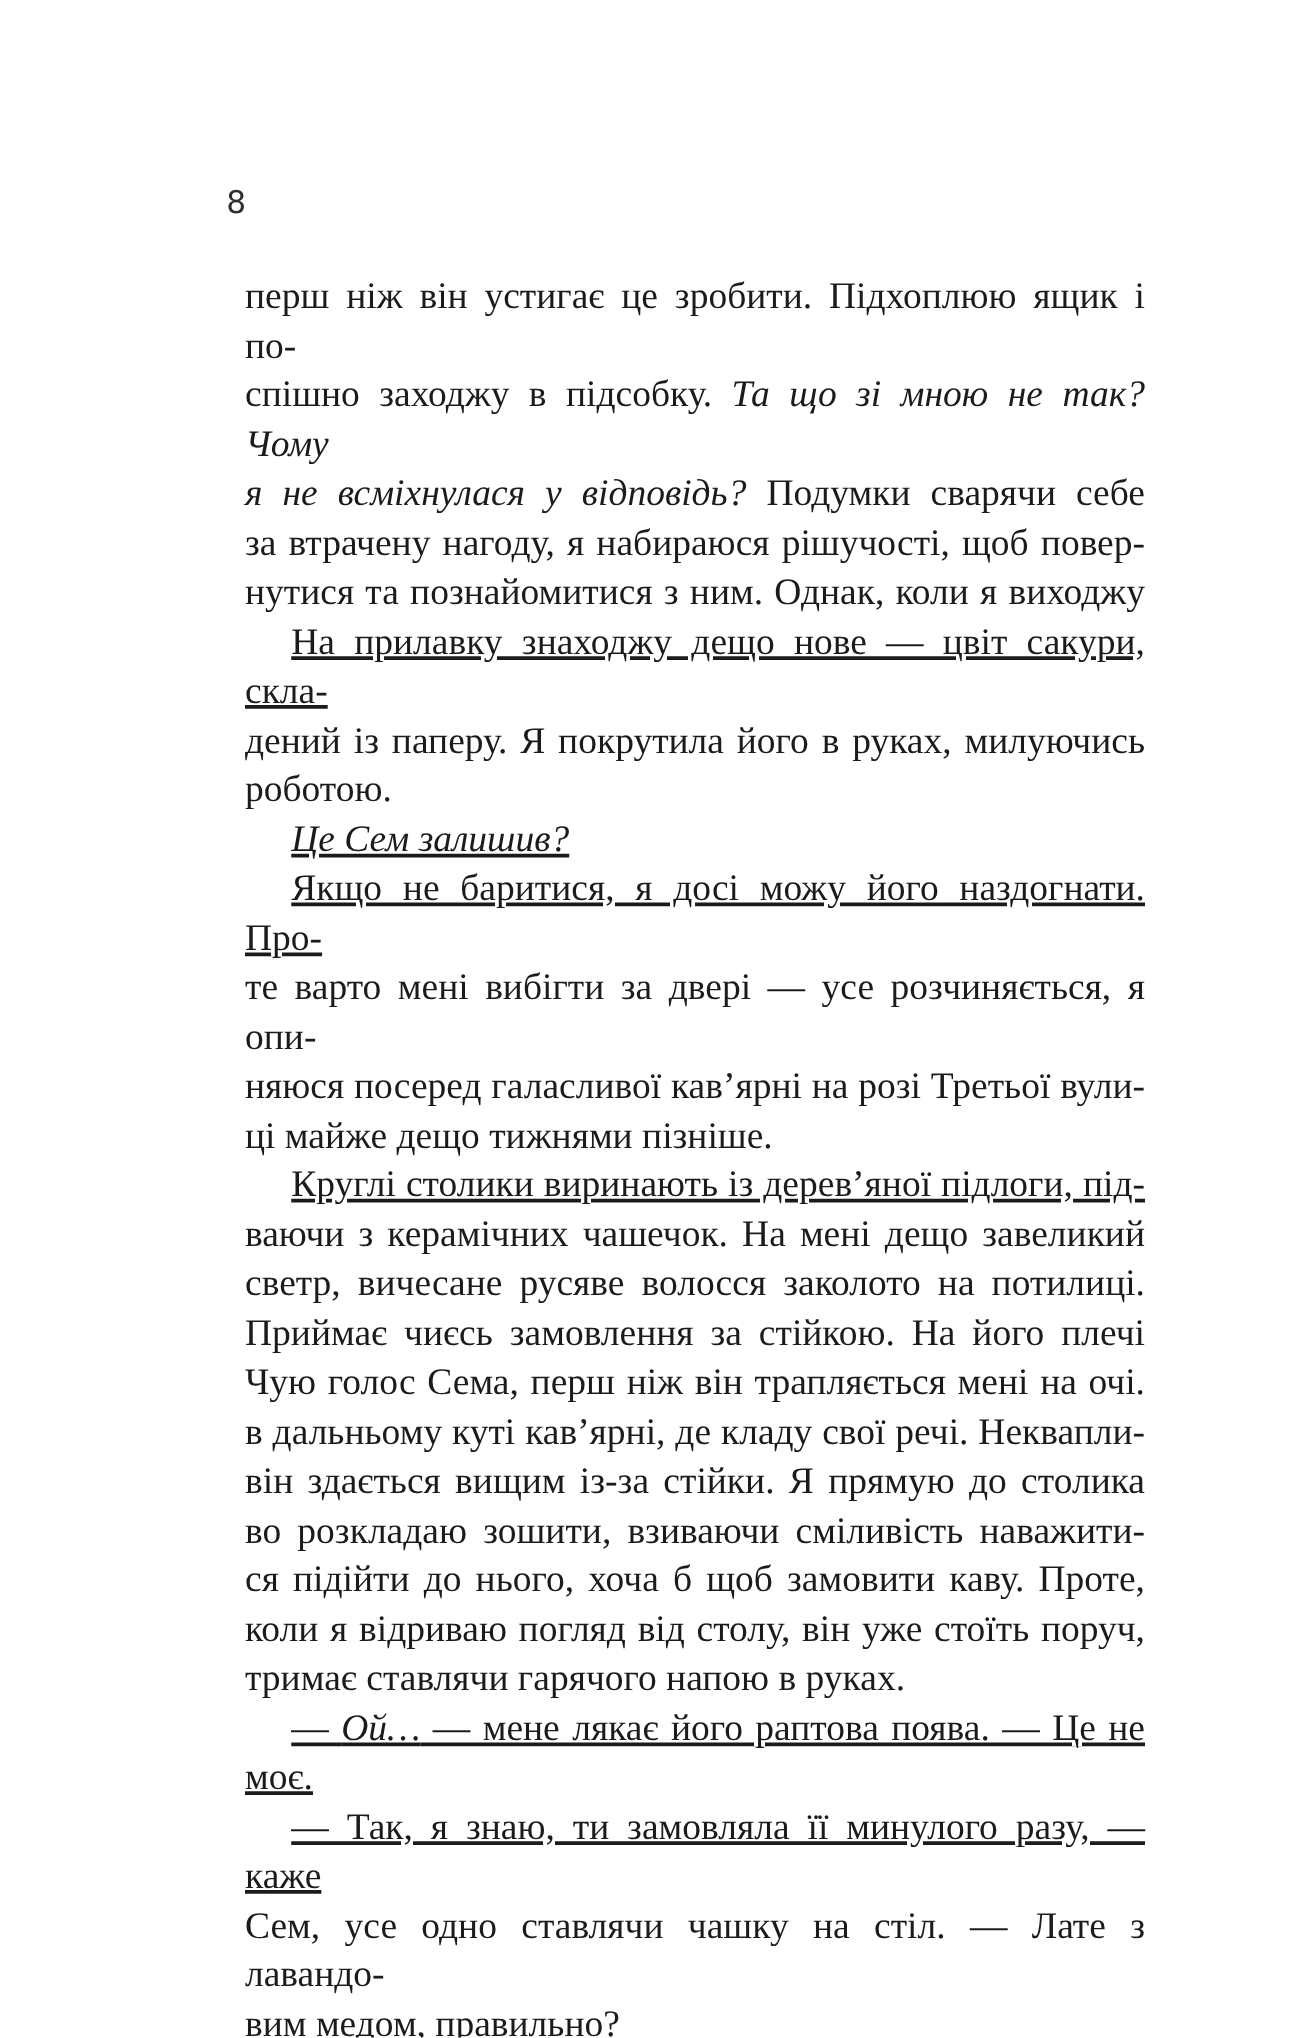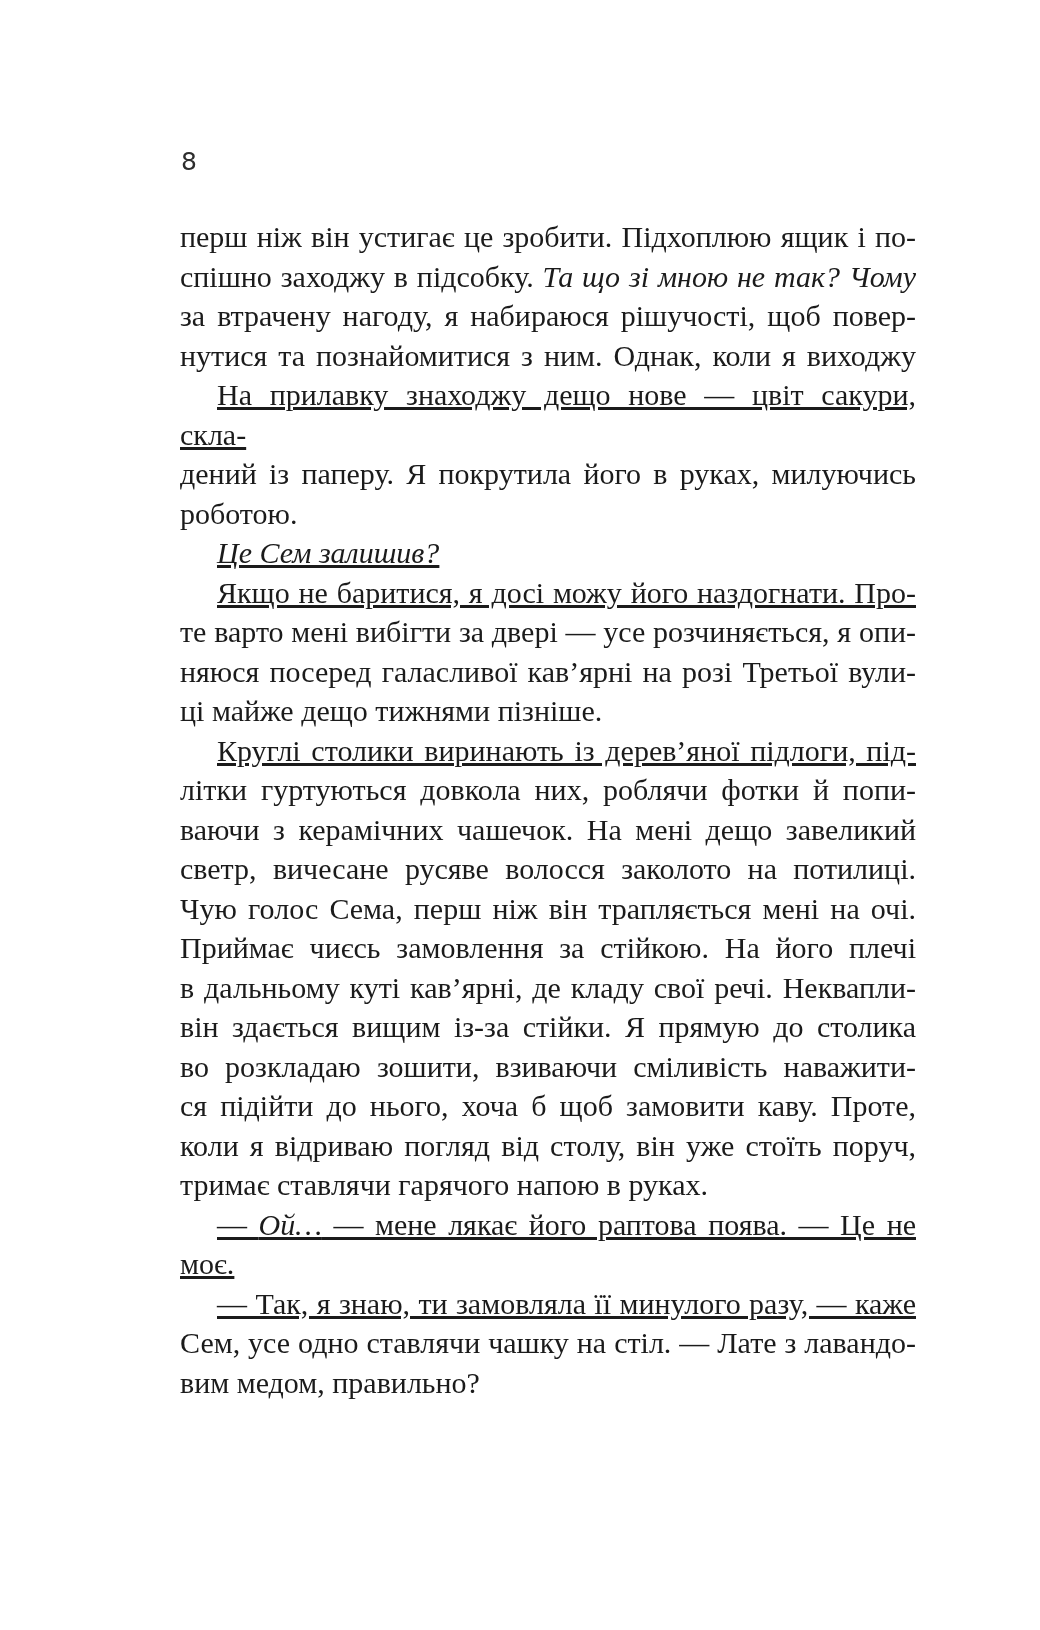--- a/index.html
+++ b/index.html
@@ -28,58 +28,59 @@
     font-family: "Liberation Serif", "DejaVu Serif", serif;
     font-size: 30px;
     color: #1b1b1b;
   }
   .paragraph { margin: 0; padding: 0; }
   .line {
     line-height: 39.5px;
     min-height: 39.5px;
     text-align: justify;
     text-align-last: justify;
+    margin-left: 16px;
   }
   .line.last { text-align-last: left; }
   .line.indent { text-indent: 37px; text-decoration: underline; }
   .seg.italic { font-style: italic; }
 </style>
 </head>
 <body style="background: rgb(255, 255, 255);">
 
 <div class="page-number" style="color: rgb(46, 46, 46);">8</div>
 
 <div class="text-block" style="color: rgb(27, 27, 27);">
     <div class="paragraph">
       <div class="line"><span class="seg">перш ніж він устигає це зробити. Підхоплюю ящик і по-</span></div>
       <div class="line"><span class="seg">спішно заходжу в підсобку. </span><span class="seg italic">Та що зі мною не так? Чому</span></div>
+      <div class="line"><span class="seg italic">я не всміхнулася у відповідь?</span><span class="seg"> Подумки сварячи себе</span></div>
       <div class="line"><span class="seg">за втрачену нагоду, я набираюся рішучості, щоб повер-</span></div>
       <div class="line"><span class="seg">нутися та познайомитися з ним. Однак, коли я виходжу</span></div>
     </div>
     <div class="paragraph">
       <div class="line indent"><span class="seg">На прилавку знаходжу дещо нове — цвіт сакури, скла-</span></div>
       <div class="line"><span class="seg">дений із паперу. Я покрутила його в руках, милуючись</span></div>
       <div class="line last"><span class="seg">роботою.</span></div>
     </div>
     <div class="paragraph">
       <div class="line last indent"><span class="seg italic">Це Сем залишив?</span></div>
     </div>
     <div class="paragraph">
       <div class="line indent"><span class="seg">Якщо не баритися, я досі можу його наздогнати. Про-</span></div>
       <div class="line"><span class="seg">те варто мені вибігти за двері — усе розчиняється, я опи-</span></div>
       <div class="line"><span class="seg">няюся посеред галасливої кав’ярні на розі Третьої вули-</span></div>
       <div class="line last"><span class="seg">ці майже дещо тижнями пізніше.</span></div>
     </div>
     <div class="paragraph">
       <div class="line indent"><span class="seg">Круглі столики виринають із дерев’яної підлоги, під-</span></div>
-      <div class="line"><span class="seg">літки гуртуються довкола них, роблячи фотки й попи-</span></div>
       <div class="line"><span class="seg">ваючи з керамічних чашечок. На мені дещо завеликий</span></div>
       <div class="line"><span class="seg">светр, вичесане русяве волосся заколото на потилиці.</span></div>
+      <div class="line"><span class="seg">Приймає чиєсь замовлення за стійкою. На його плечі</span></div>
       <div class="line"><span class="seg">Чую голос Сема, перш ніж він трапляється мені на очі.</span></div>
-      <div class="line"><span class="seg">Приймає чиєсь замовлення за стійкою. На його плечі</span></div>
       <div class="line"><span class="seg">в дальньому куті кав’ярні, де кладу свої речі. Неквапли-</span></div>
       <div class="line"><span class="seg">він здається вищим із-за стійки. Я прямую до столика</span></div>
       <div class="line"><span class="seg">во розкладаю зошити, взиваючи сміливість наважити-</span></div>
       <div class="line"><span class="seg">ся підійти до нього, хоча б щоб замовити каву. Проте,</span></div>
       <div class="line"><span class="seg">коли я відриваю погляд від столу, він уже стоїть поруч,</span></div>
       <div class="line last"><span class="seg">тримає ставлячи гарячого напою в руках.</span></div>
     </div>
     <div class="paragraph">
       <div class="line last indent"><span class="seg">— </span><span class="seg italic">Ой…</span><span class="seg"> — мене лякає його раптова поява. — Це не моє.</span></div>
     </div>

